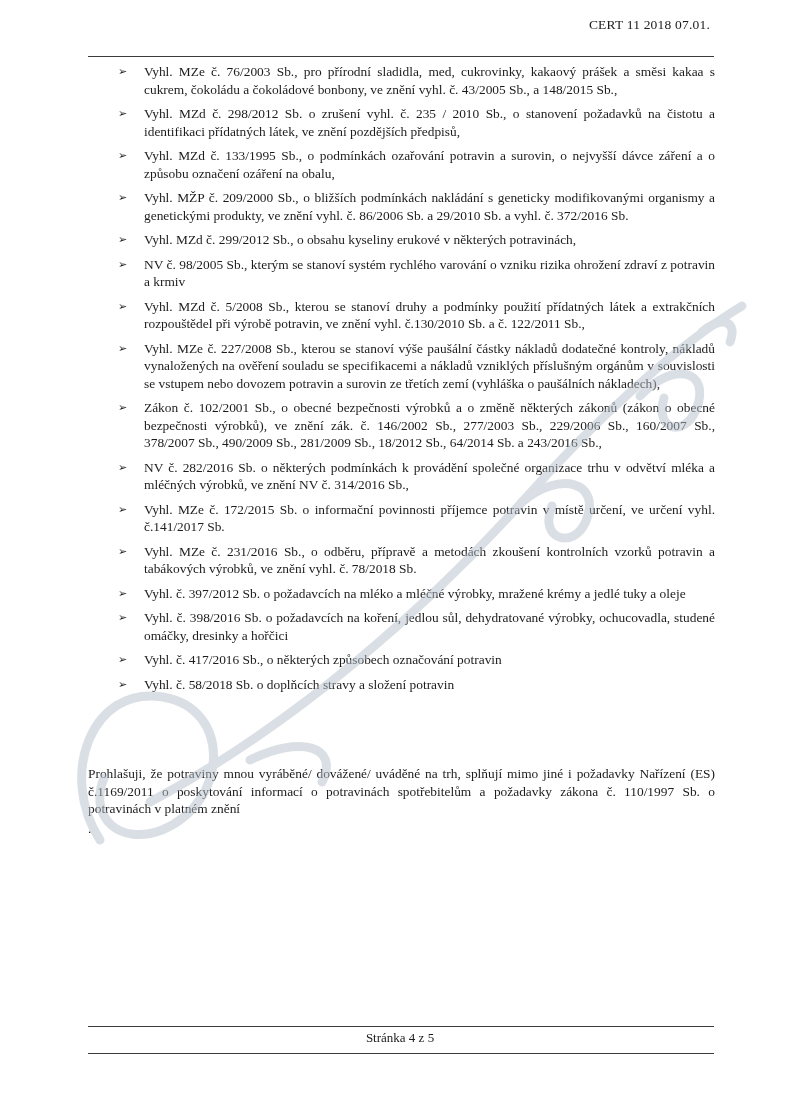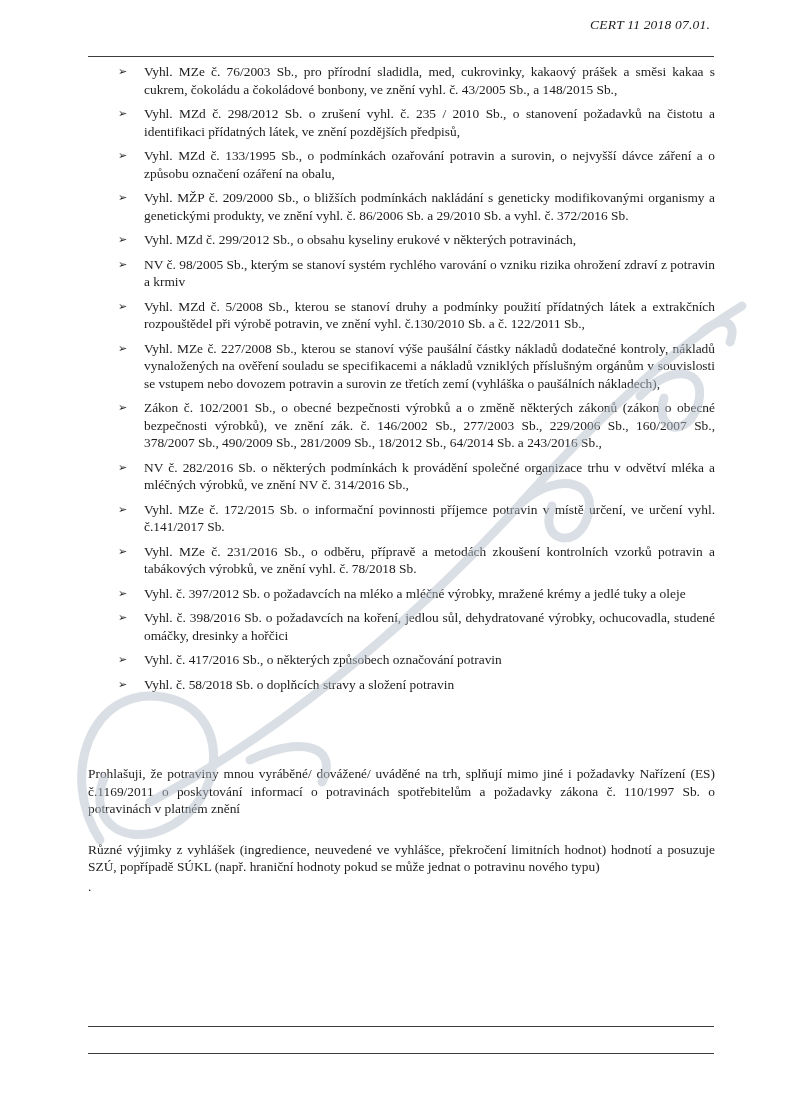--- a/index.html
+++ b/index.html
@@ -1,21 +1,21 @@
 <!DOCTYPE html>
 <html><head>
 <meta charset="utf-8">
 <style>
   html,body{margin:0;padding:0;background:#ffffff;}
   .page{
     position:relative;width:800px;height:1100px;margin:0 auto;background:#ffffff;
     font-family:"Liberation Serif", serif;color:#1c1c1c;overflow:hidden;
   }
   .doc-code{
-    position:absolute;top:17px;right:90px;font-style:italic;font-size:13.5px;
+    position:absolute;top:17px;right:90px;font-size:13.5px;
     letter-spacing:.2px;z-index:2;
   }
   .rule{position:absolute;left:88px;right:86px;border-top:1.4px solid #3c3c3c;z-index:2;}
   .rule-header{top:56px;}
   .rule-footer-top{top:1026px;}
   .rule-footer-bottom{top:1053px;}
   .footer-text{
     position:absolute;top:1030px;left:0;width:100%;text-align:center;
     font-size:13px;z-index:2;
   }
@@ -121,21 +121,21 @@
           <span class="marker" data-name="bullet-arrow-icon">➢</span>
           <div class="item-text" data-name="list-item-text"><span class="b" data-name="bold-text">Vyhl. č. 417/2016 Sb., o některých způsobech označování potravin</span></div>
         </div>
         <div class="bullet-item" data-name="list-item">
           <span class="marker" data-name="bullet-arrow-icon">➢</span>
           <div class="item-text" data-name="list-item-text"><span class="b" data-name="bold-text">Vyhl. č. 58/2018 Sb. o doplňcích stravy a složení potravin</span></div>
         </div>
       </div>
     <div class="paras" data-name="paragraphs">
         <p class="para" data-name="declaration-paragraph"><span data-name="regular-text">Prohlašuji, že </span><span class="b" data-name="bold-text">potraviny mnou vyráběné/ dovážené/ uváděné na trh, splňují mimo jiné i požadavky Nařízení (ES) č.1169/2011 o poskytování informací o potravinách spotřebitelům a požadavky zákona č. 110/1997 Sb. o potravinách v platném znění</span></p>
-        <p class="para" data-name="notes-paragraph"><span data-name="regular-text">Různé výjimky z vyhlášek (ingredience, neuvedené ve vyhlášce, překročení limitních hodnot) hodnotí a posuzuje SZÚ, popřípadě SÚKL (např. hraniční hodnoty pokud se může jednat o potravinu nového typu)</span></p>
         <p class="para" data-name="stray-period"><span data-name="regular-text">.</span></p>
       </div>
   </div>
 
   <div class="rule rule-footer-top" data-name="footer-divider-top"></div>
+  <div class="footer-text" data-name="page-number"><span data-name="regular-text">Stránka </span><span class="b" data-name="bold-text">4</span><span data-name="regular-text"> z </span><span class="b" data-name="bold-text">5</span></div>
   <div class="rule rule-footer-bottom" data-name="footer-divider-bottom"></div>
 
 </div>
 
 </body></html>

